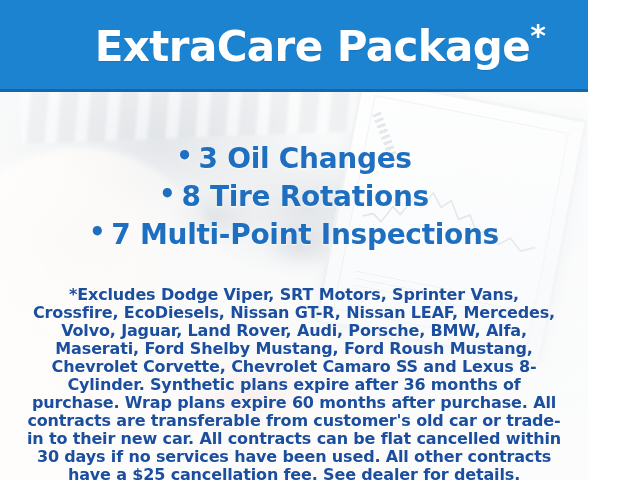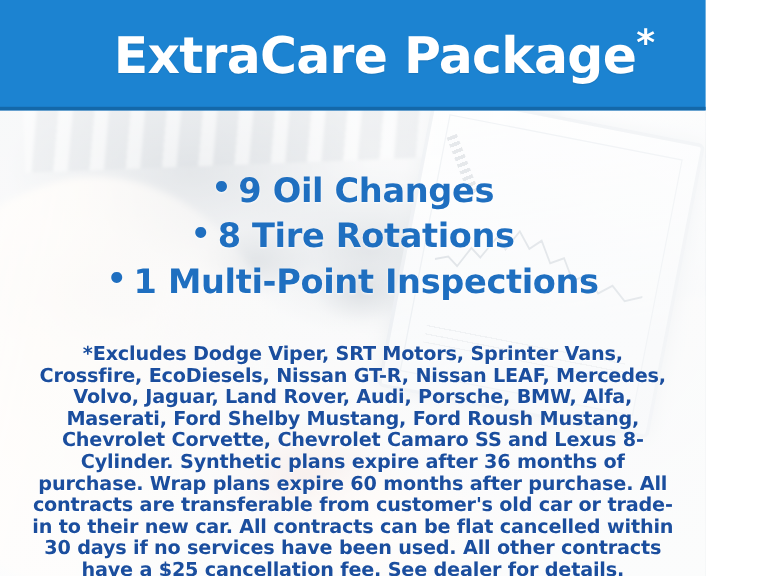--- a/index.html
+++ b/index.html
@@ -280,26 +280,26 @@
   <div class="header-banner">
     <div class="header-title">
       <span>ExtraCare Package</span><span class="asterisk">*</span>
     </div>
   </div>
 
   <div class="content">
 
     <div class="benefits">
       <div class="benefit-line">
-        <span class="dot">•</span><span>9 Oil Changes</span>
+        <span class="dot">•</span><span>3 Oil Changes</span>
       </div>
       <div class="benefit-line">
         <span class="dot">•</span><span>8 Tire Rotations</span>
       </div>
       <div class="benefit-line">
-        <span class="dot">•</span><span>1 Multi-Point Inspections</span>
+        <span class="dot">•</span><span>7 Multi-Point Inspections</span>
       </div>
     </div>
 
     <div class="disclaimer">*Excludes Dodge Viper, SRT Motors, Sprinter Vans, Crossfire, EcoDiesels, Nissan GT-R, Nissan LEAF, Mercedes, Volvo, Jaguar, Land Rover, Audi, Porsche, BMW, Alfa, Maserati, Ford Shelby Mustang, Ford Roush Mustang, Chevrolet Corvette, Chevrolet Camaro SS and Lexus 8-Cylinder. Synthetic plans expire after 36 months of purchase. Wrap plans expire 60 months after purchase. All contracts are transferable from customer's old car or trade-in to their new car. All contracts can be flat cancelled within 30 days if no services have been used. All other contracts have a $25 cancellation fee. See dealer for details.</div>
 
   </div>
 </div>
 
 </body></html>

